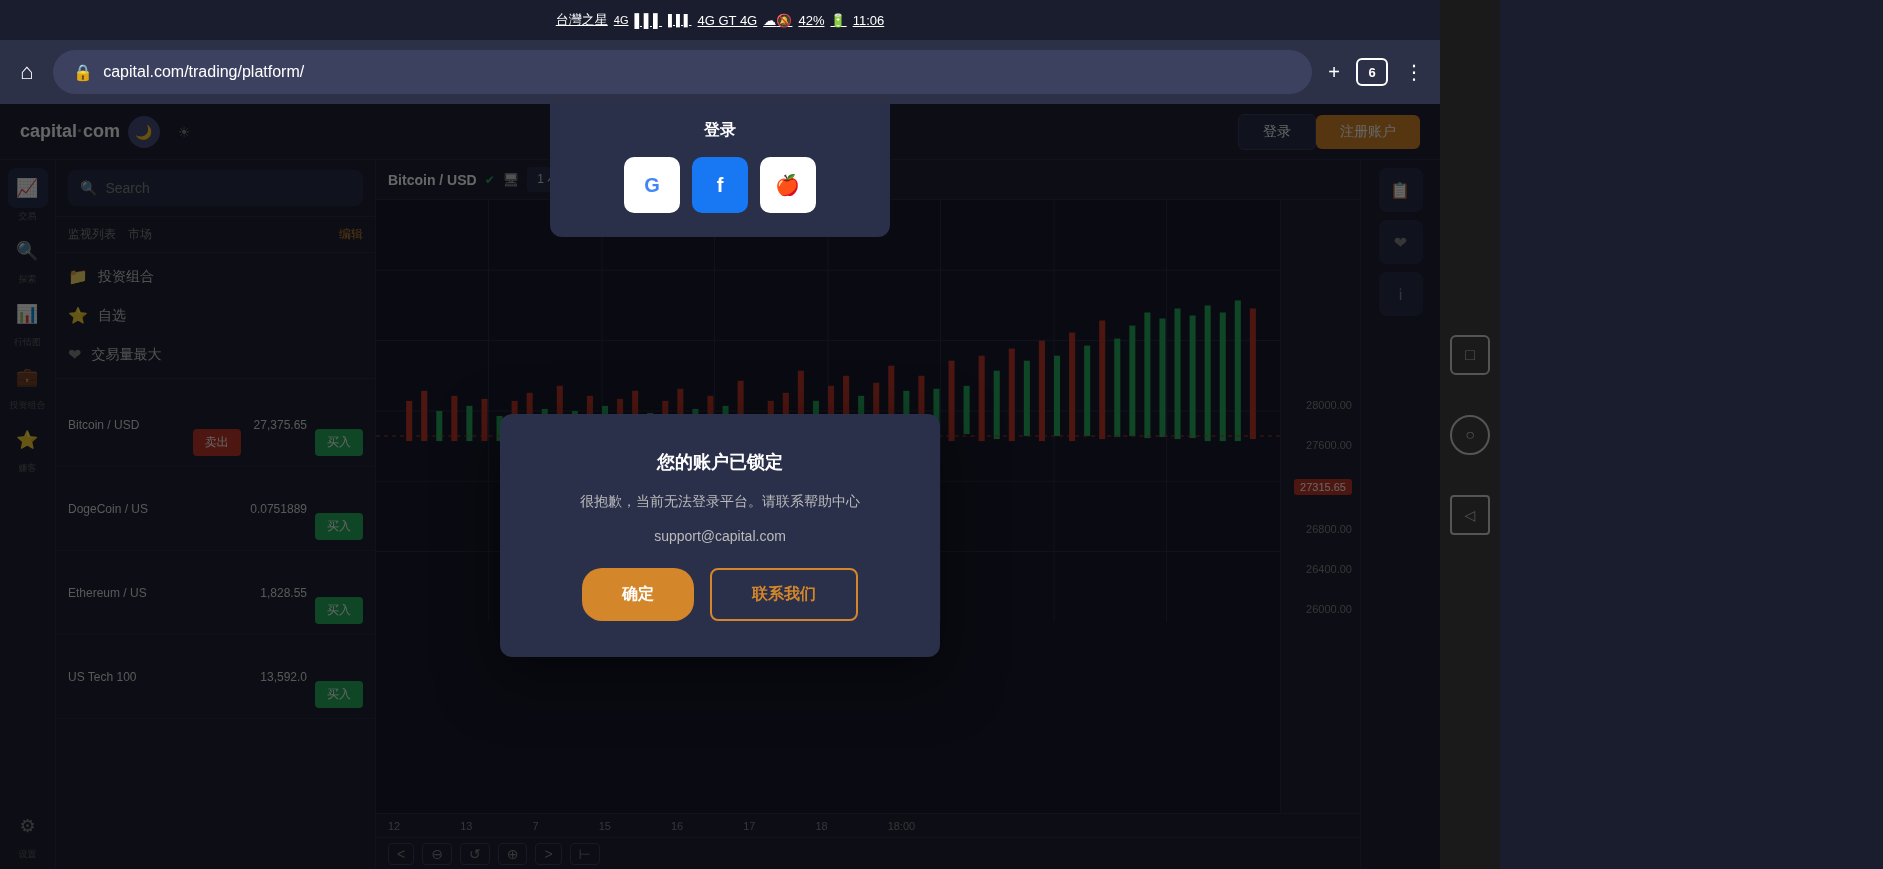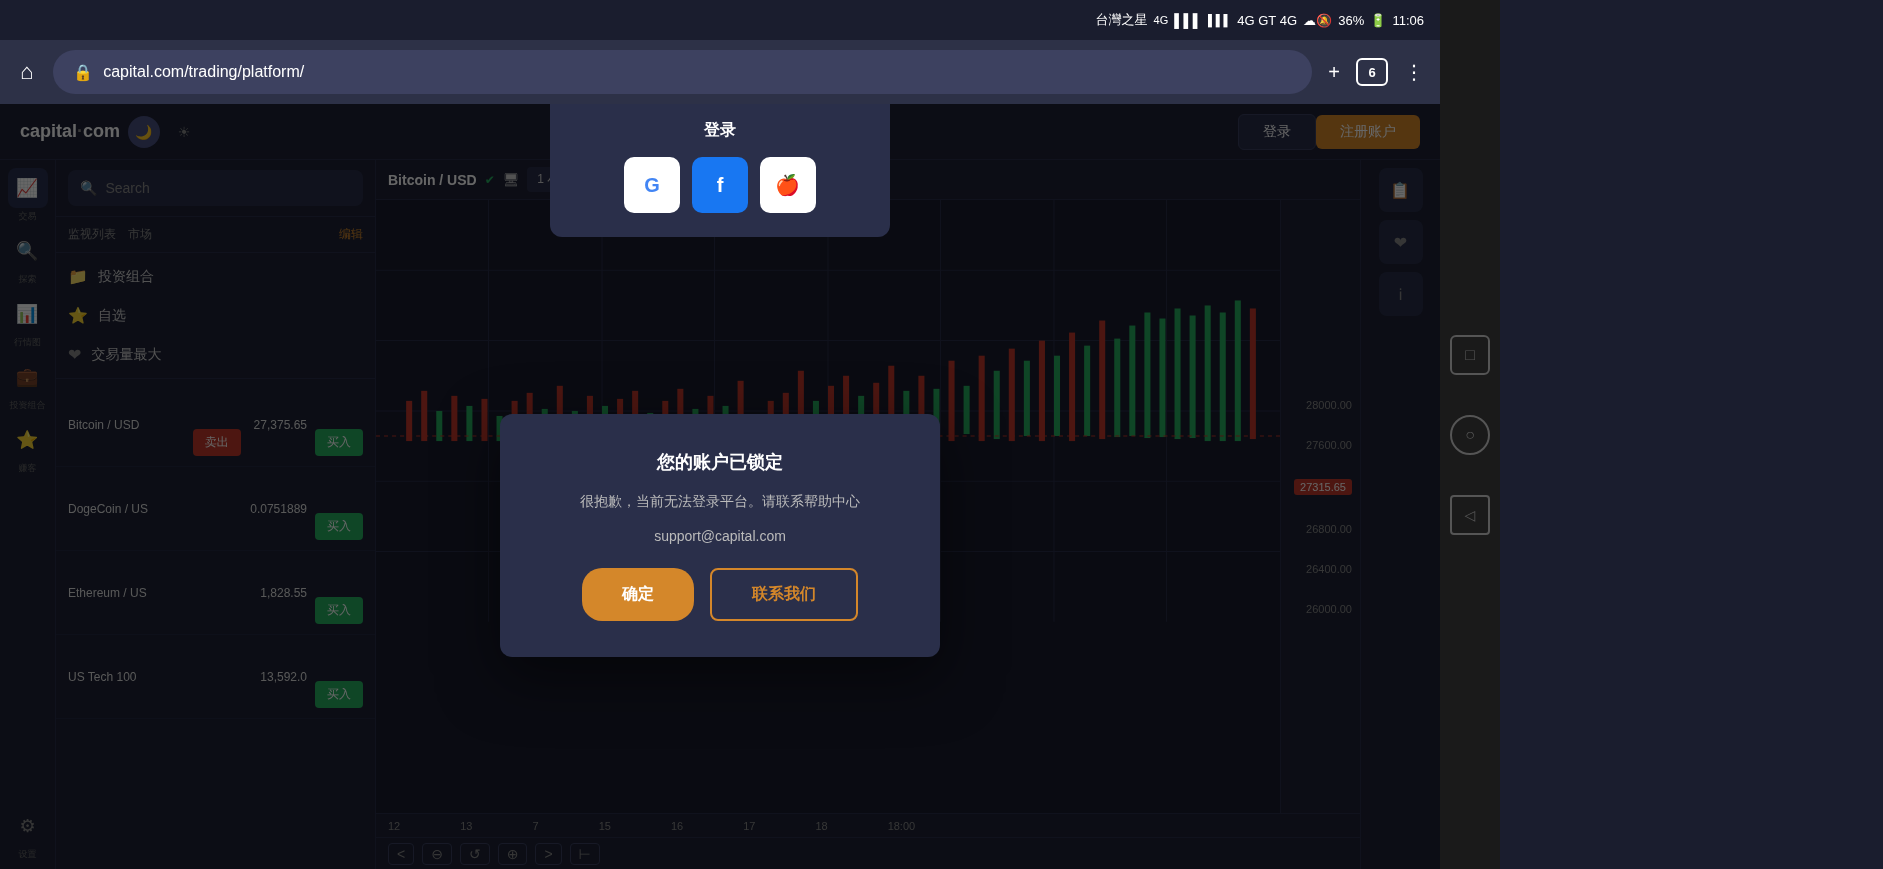--- a/index.html
+++ b/index.html
@@ -21,24 +21,25 @@
       flex-direction: column;
       background: #1a1d2e;
     }
 
     
     .status-bar {
       background: #1a1d2e;
       height: 40px;
       display: flex;
       align-items: center;
-      justify-content: flex-end;
+      justify-content: center;
       padding: 0 16px;
       color: #fff;
       font-size: 13px;
+      text-decoration: underline;
     }
     .status-left { display: flex; align-items: center; gap: 6px; }
     .status-right { display: flex; align-items: center; gap: 6px; }
 
     
     .browser-chrome {
       background: #2d3147;
       height: 64px;
       display: flex;
       align-items: center;
@@ -441,21 +442,21 @@
     <div class="status-left">
       <span>台灣之星</span>
       <span style="font-size:11px;">4G</span>
       <span>▌▌▌</span>
       <span style="font-size:11px;">▌▌▌</span>
       <span>4G GT 4G</span>
       <span>☁</span>
     </div>
     <div class="status-right">
       <span>🔕</span>
-      <span>36%</span>
+      <span>42%</span>
       <span>🔋</span>
       <span>11:06</span>
     </div>
   </div>
 
   <div class="browser-chrome">
     <button class="home-btn">⌂</button>
     <div class="address-bar">
       <span class="lock-icon">🔒</span>
       <span>capital.com/trading/platform/</span>

